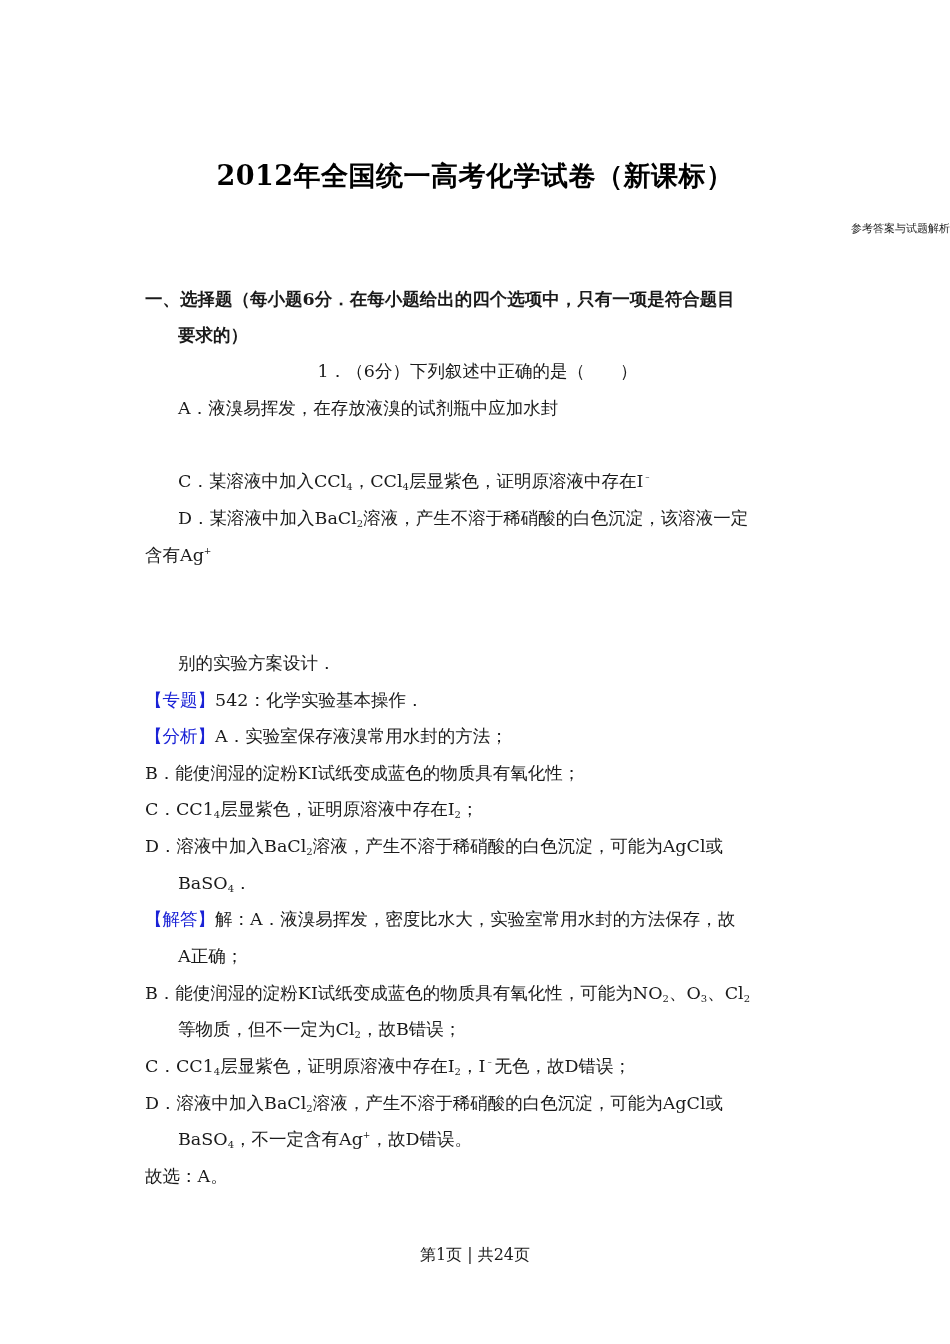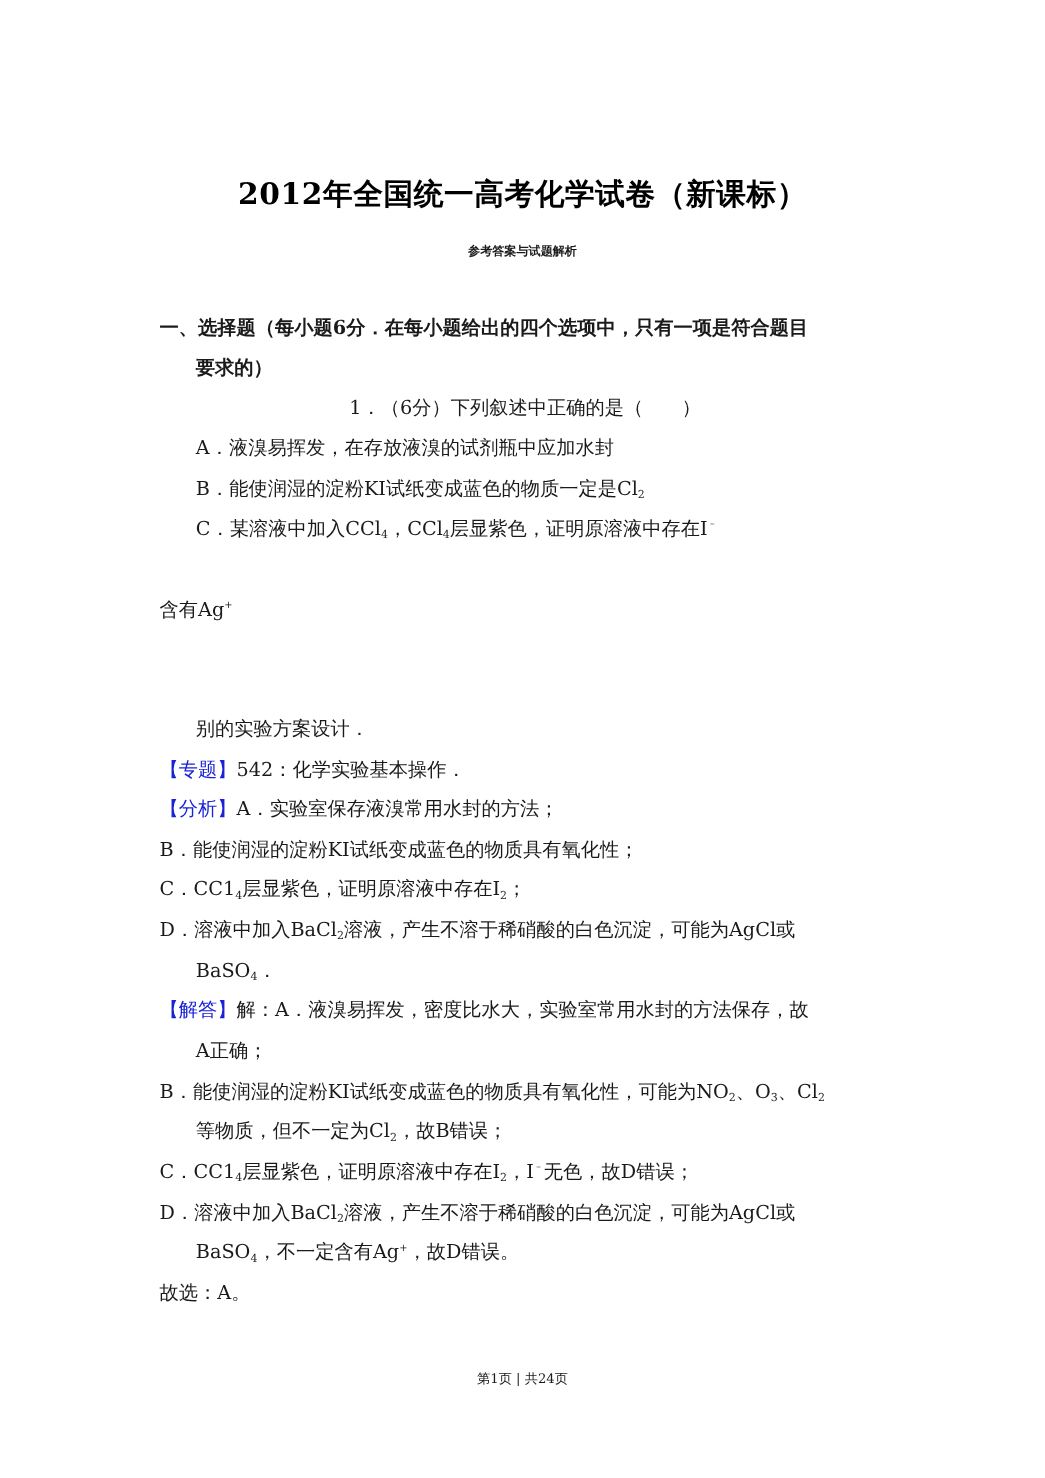--- a/index.html
+++ b/index.html
@@ -1,46 +1,46 @@
 <!DOCTYPE html>
 <html><head>
 <meta charset="utf-8">
 <style>
   html, body { margin: 0; padding: 0; background: #ffffff; }
   body { width: 950px; height: 1344px; position: relative; overflow: hidden;
          font-family: "DejaVu Serif", "Liberation Serif", serif; color: #1a1a1a; }
   .page { position: absolute; left: 0; top: 0; width: 950px; height: 1176px; }
   .title { position: absolute; top: 158px; left: 0; width: 950px; text-align: center;
            font-size: 27px; font-weight: bold; letter-spacing: 0.5px; color: #000; }
-  .subtitle { position: absolute; top: 221px; left: 0; width: 950px; text-align: center;
-              font-size: 11px; font-weight: bold; font-family: "DejaVu Sans", sans-serif; }
+  .subtitle { position: absolute; top: 221px; left: 0; width: 950px; text-align: right;
+              font-size: 11px; font-weight: normal; font-family: "DejaVu Sans", sans-serif; }
   .line { position: absolute; left: 145px; width: 665px; font-size: 17.5px; white-space: nowrap;
           line-height: 24px; }
   .bold { font-weight: bold; }
   .ind1 { left: 178px; }
   .tag { color: #1a22d6; }
   sub { font-size: 10px; vertical-align: -3px; line-height: 0; }
   sup { font-size: 9px; vertical-align: 7px; line-height: 0; }
   .footer { position: absolute; top: 1245px; left: 0; width: 950px; text-align: center;
-            font-size: 12px; }
+            font-size: 16px; }
 </style>
 </head>
 <body>
 
 <div class="page">
   <div class="title">2012年全国统一高考化学试卷（新课标）</div>
   <div class="subtitle">参考答案与试题解析</div>
 
   <div class="line bold" style="top:287px;">一、选择题（每小题6分．在每小题给出的四个选项中，只有一项是符合题目</div>
   <div class="line bold ind1" style="top:323px;">要求的）</div>
 
   <div class="line" style="top:359px;text-align:center;">1．（6分）下列叙述中正确的是（　　）</div>
   <div class="line ind1" style="top:396px;">A．液溴易挥发，在存放液溴的试剂瓶中应加水封</div>
-  <div class="line ind1" style="top:433px;"><span>B．能使润湿的淀粉KI试纸变成蓝色的物质一定是Cl</span><sub>2</sub></div>
   <div class="line ind1" style="top:469px;"><span>C．某溶液中加入CCl</span><sub>4</sub><span>，CCl</span><sub>4</sub><span>层显紫色，证明原溶液中存在I</span><sup>﹣</sup></div>
+  <div class="line ind1" style="top:506px;"><span>D．某溶液中加入BaCl</span><sub>2</sub><span>溶液，产生不溶于稀硝酸的白色沉淀，该溶液一定</span></div>
   <div class="line" style="top:543px;"><span>含有Ag</span><sup>+</sup></div>
 
   <div class="line ind1" style="top:651px;">别的实验方案设计．</div>
   <div class="line" style="top:688px;"><span class="tag">【专题】</span><span>542：化学实验基本操作．</span></div>
   <div class="line" style="top:724px;"><span class="tag">【分析】</span><span>A．实验室保存液溴常用水封的方法；</span></div>
   <div class="line" style="top:761px;">B．能使润湿的淀粉KI试纸变成蓝色的物质具有氧化性；</div>
   <div class="line" style="top:797px;"><span>C．CC1</span><sub>4</sub><span>层显紫色，证明原溶液中存在I</span><sub>2</sub><span>；</span></div>
   <div class="line" style="top:834px;"><span>D．溶液中加入BaCl</span><sub>2</sub><span>溶液，产生不溶于稀硝酸的白色沉淀，可能为AgCl或</span></div>
   <div class="line ind1" style="top:871px;"><span>BaSO</span><sub>4</sub><span>．</span></div>
 

